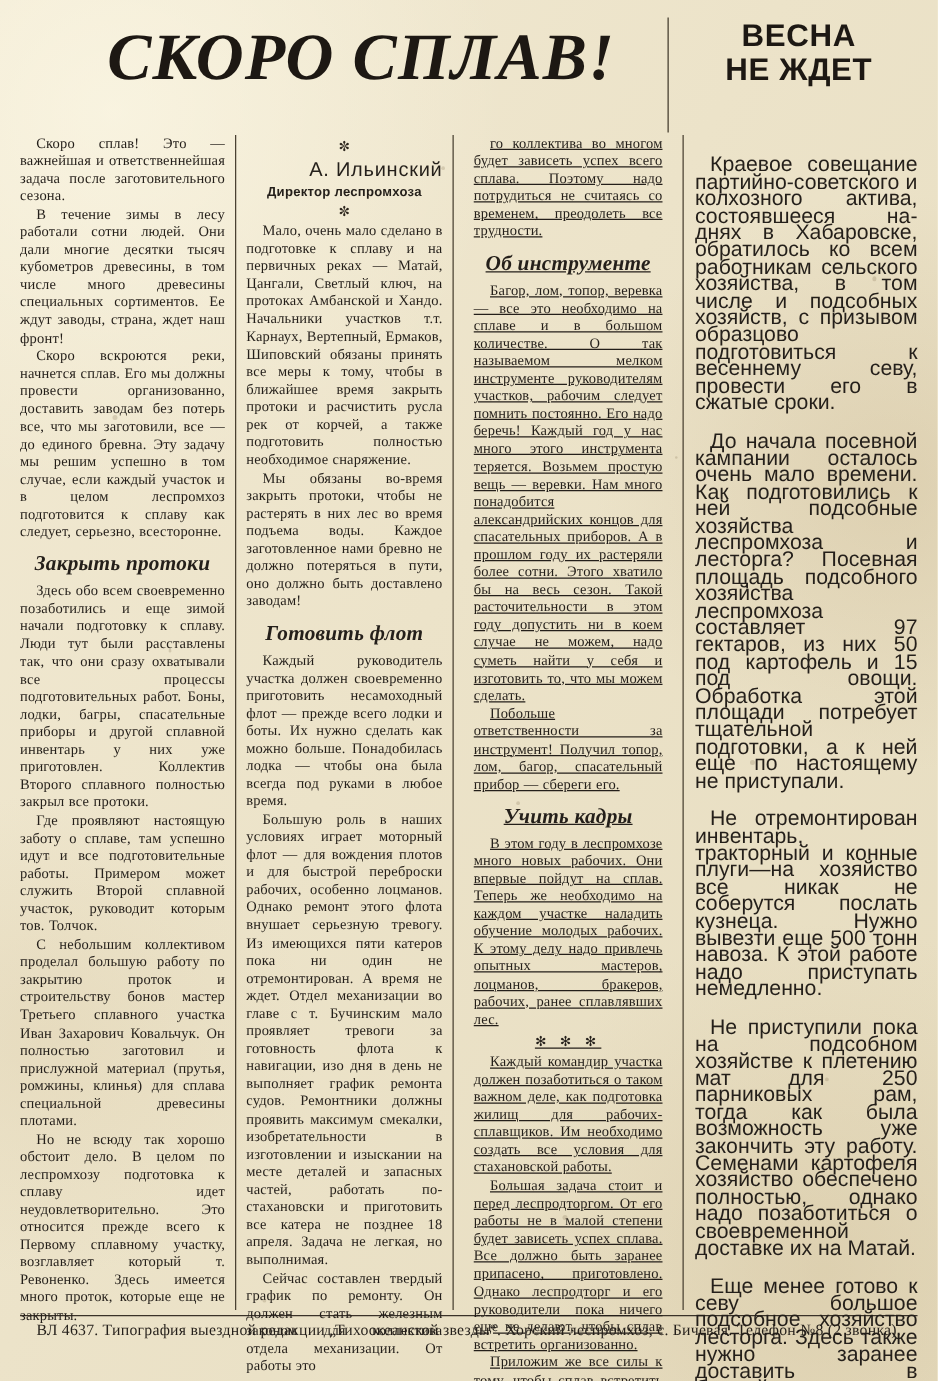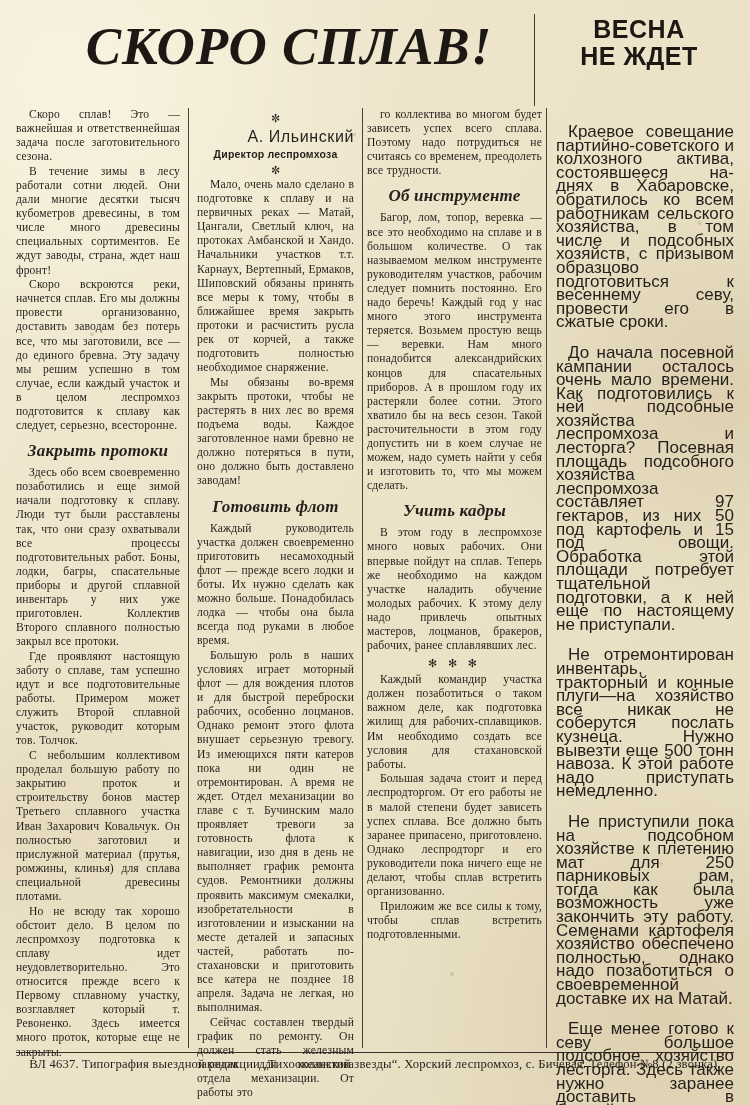--- a/index.html
+++ b/index.html
@@ -82,21 +82,21 @@
   .body-grid {
     display: flex;
     margin-top: 2px;
     height: 940px;
   }
   .col {
     box-sizing: border-box;
   }
   .col-1 { width: 172px; padding-right: 8px; }
   .col-2 { width: 174px; padding: 0 8px; border-left: 1.2px solid #4a4132; }
-  .col-3 { width: 184px; padding: 0 4px; border-left: 1.2px solid #4a4132; }
+  .col-3 { width: 184px; padding: 0 16px; border-left: 1.2px solid #4a4132; text-decoration: underline; }
   .col-4 { width: 188px; padding-left: 9px; border-left: 1.2px solid #4a4132; }
 
   
   .art p, .art .byline, .art .post {
     margin: 0;
   }
   .art p {
     font-size: 11.6px;
     line-height: 14.1px;
     text-align: justify;
@@ -271,20 +271,21 @@
       <p>Большую роль в наших условиях играет моторный флот — для вождения плотов и для быстрой переброски рабочих, особенно лоцманов. Однако ремонт этого флота внушает серьезную тревогу. Из имеющихся пяти катеров пока ни один не отремонтирован. А время не ждет. Отдел механизации во главе с т. Бучинским мало проявляет тревоги за готовность флота к навигации, изо дня в день не выполняет график ремонта судов. Ремонтники должны проявить максимум смекалки, изобретательности в изготовлении и изыскании на месте деталей и запасных частей, работать по-стахановски и приготовить все катера не позднее 18 апреля. Задача не легкая, но выполнимая.</p>
       <p>Сейчас составлен твердый график по ремонту. Он должен стать железным законом для коллектива отдела механизации. От работы это</p>
     </div>
 
     <div class="col col-3 art">
       <p>го коллектива во многом будет зависеть успех всего сплава. Поэтому надо потрудиться не считаясь со временем, преодолеть все трудности.</p>
 
       <div class="subhead">Об инструменте</div>
 
       <p>Багор, лом, топор, веревка — все это необходимо на сплаве и в большом количестве. О так называемом мелком инструменте руководителям участков, рабочим следует помнить постоянно. Его надо беречь! Каждый год у нас много этого инструмента теряется. Возьмем простую вещь — веревки. Нам много понадобится александрийских концов для спасательных приборов. А в прошлом году их растеряли более сотни. Этого хватило бы на весь сезон. Такой расточительности в этом году допустить ни в коем случае не можем, надо суметь найти у себя и изготовить то, что мы можем сделать.</p>
+      <p>Побольше ответственности за инструмент! Получил топор, лом, багор, спасательный прибор — сбереги его.</p>
 
       <div class="subhead">Учить кадры</div>
 
       <p>В этом году в леспромхозе много новых рабочих. Они впервые пойдут на сплав. Теперь же необходимо на каждом участке наладить обучение молодых рабочих. К этому делу надо привлечь опытных мастеров, лоцманов, бракеров, рабочих, ранее сплавлявших лес.</p>
 
       <div class="stars-sep">✻ ✻ ✻</div>
 
       <p>Каждый командир участка должен позаботиться о таком важном деле, как подготовка жилищ для рабочих-сплавщиков. Им необходимо создать все условия для стахановской работы.</p>
       <p>Большая задача стоит и перед леспродторгом. От его работы не в малой степени будет зависеть успех сплава. Все должно быть заранее припасено, приготовлено. Однако леспродторг и его руководители пока ничего еще не делают, чтобы сплав встретить организованно.</p>
       <p>Приложим же все силы к тому, чтобы сплав встретить подготовленными.</p>

